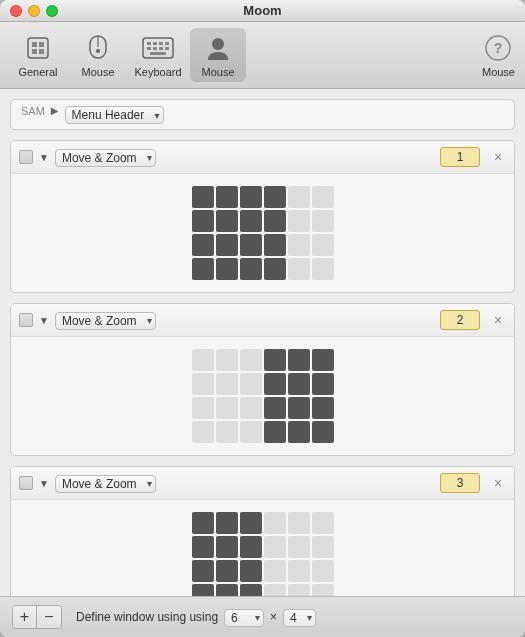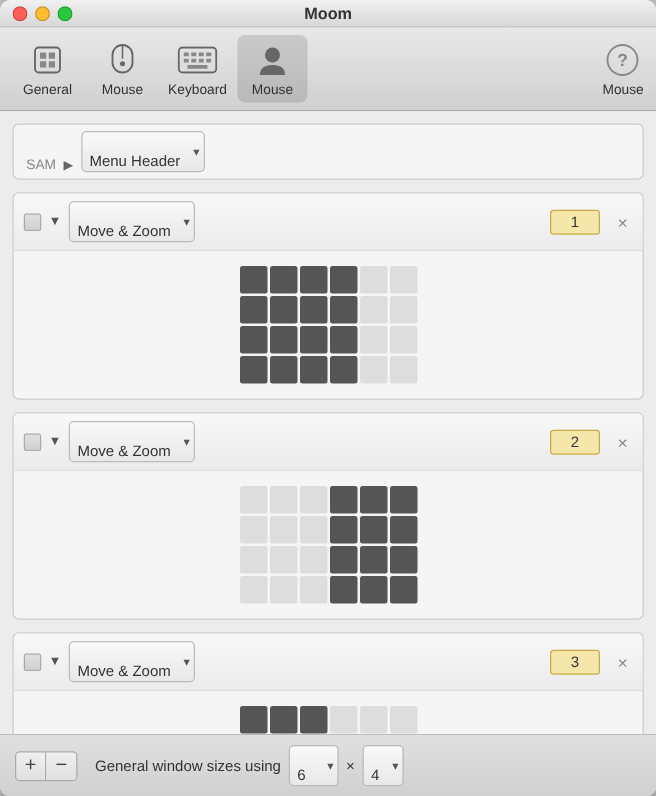--- a/index.html
+++ b/index.html
@@ -111,21 +111,21 @@
       background: #ececec;
     }
 
     
     .sam-bar {
       background: #f5f5f5;
       border: 1px solid #ccc;
       border-radius: 5px;
       padding: 5px 10px;
       display: flex;
-      align-items: flex-end;
+      align-items: flex-start;
       gap: 6px;
       margin-bottom: 10px;
     }
     .sam-label {
       font-size: 11px;
       color: #888;
       font-weight: 500;
     }
     .sam-arrow {
       font-size: 10px;
@@ -264,21 +264,21 @@
     .select-container {
       position: relative;
       display: inline-block;
     }
     .select-container select {
       font-size: 12px;
       color: #333;
       background: linear-gradient(to bottom, #f9f9f9, #e8e8e8);
       border: 1px solid #bbb;
       border-radius: 4px;
-      padding: 16px 18px 1px 6px;
+      padding: 1px 18px 1px 6px;
       appearance: none;
       -webkit-appearance: none;
       cursor: pointer;
     }
     .select-container::after {
       content: '▾';
       position: absolute;
       right: 4px;
       top: 50%;
       transform: translateY(-50%);
@@ -515,21 +515,21 @@
       </div>
     </div>
 
   </div>
 
   <div class="bottom-bar">
     <div class="add-remove-group">
       <button class="add-remove-btn">+</button>
       <button class="add-remove-btn">−</button>
     </div>
-    <span class="bottom-label">General window sizes using</span>
+    <span class="bottom-label">Define window using using</span>
     <div class="select-container">
       <select>
         <option>6</option><option>4</option><option>8</option><option>12</option>
       </select>
     </div>
     <span class="x-label">×</span>
     <div class="select-container">
       <select>
         <option>4</option><option>3</option><option>6</option>
       </select>

